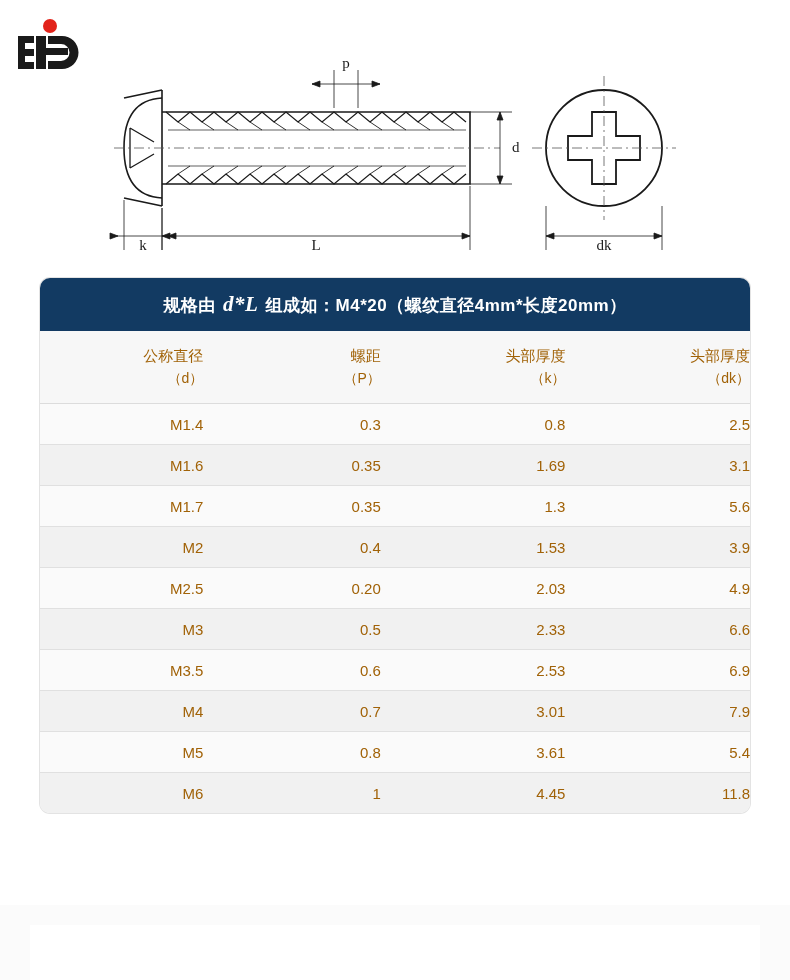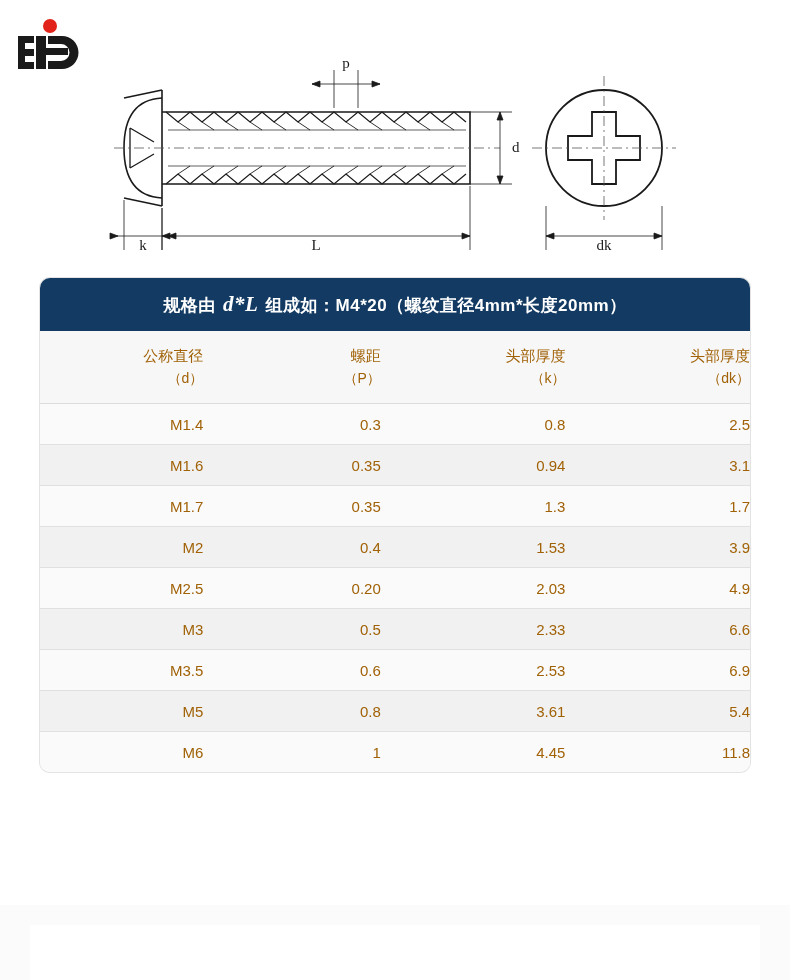--- a/index.html
+++ b/index.html
@@ -242,28 +242,28 @@
     <tbody>
       <tr>
         <td class="col-0">M1.4</td>
         <td class="col-1">0.3</td>
         <td class="col-2">0.8</td>
         <td class="col-3">2.5</td>
       </tr>
       <tr>
         <td class="col-0">M1.6</td>
         <td class="col-1">0.35</td>
-        <td class="col-2">0.94</td>
+        <td class="col-2">1.69</td>
         <td class="col-3">3.1</td>
       </tr>
       <tr>
         <td class="col-0">M1.7</td>
         <td class="col-1">0.35</td>
         <td class="col-2">1.3</td>
-        <td class="col-3">1.7</td>
+        <td class="col-3">5.6</td>
       </tr>
       <tr>
         <td class="col-0">M2</td>
         <td class="col-1">0.4</td>
         <td class="col-2">1.53</td>
         <td class="col-3">3.9</td>
       </tr>
       <tr>
         <td class="col-0">M2.5</td>
         <td class="col-1">0.20</td>
@@ -276,20 +276,26 @@
         <td class="col-2">2.33</td>
         <td class="col-3">6.6</td>
       </tr>
       <tr>
         <td class="col-0">M3.5</td>
         <td class="col-1">0.6</td>
         <td class="col-2">2.53</td>
         <td class="col-3">6.9</td>
       </tr>
       <tr>
+        <td class="col-0">M4</td>
+        <td class="col-1">0.7</td>
+        <td class="col-2">3.01</td>
+        <td class="col-3">7.9</td>
+      </tr>
+      <tr>
         <td class="col-0">M5</td>
         <td class="col-1">0.8</td>
         <td class="col-2">3.61</td>
         <td class="col-3">5.4</td>
       </tr>
       <tr>
         <td class="col-0">M6</td>
         <td class="col-1">1</td>
         <td class="col-2">4.45</td>
         <td class="col-3">11.8</td>

